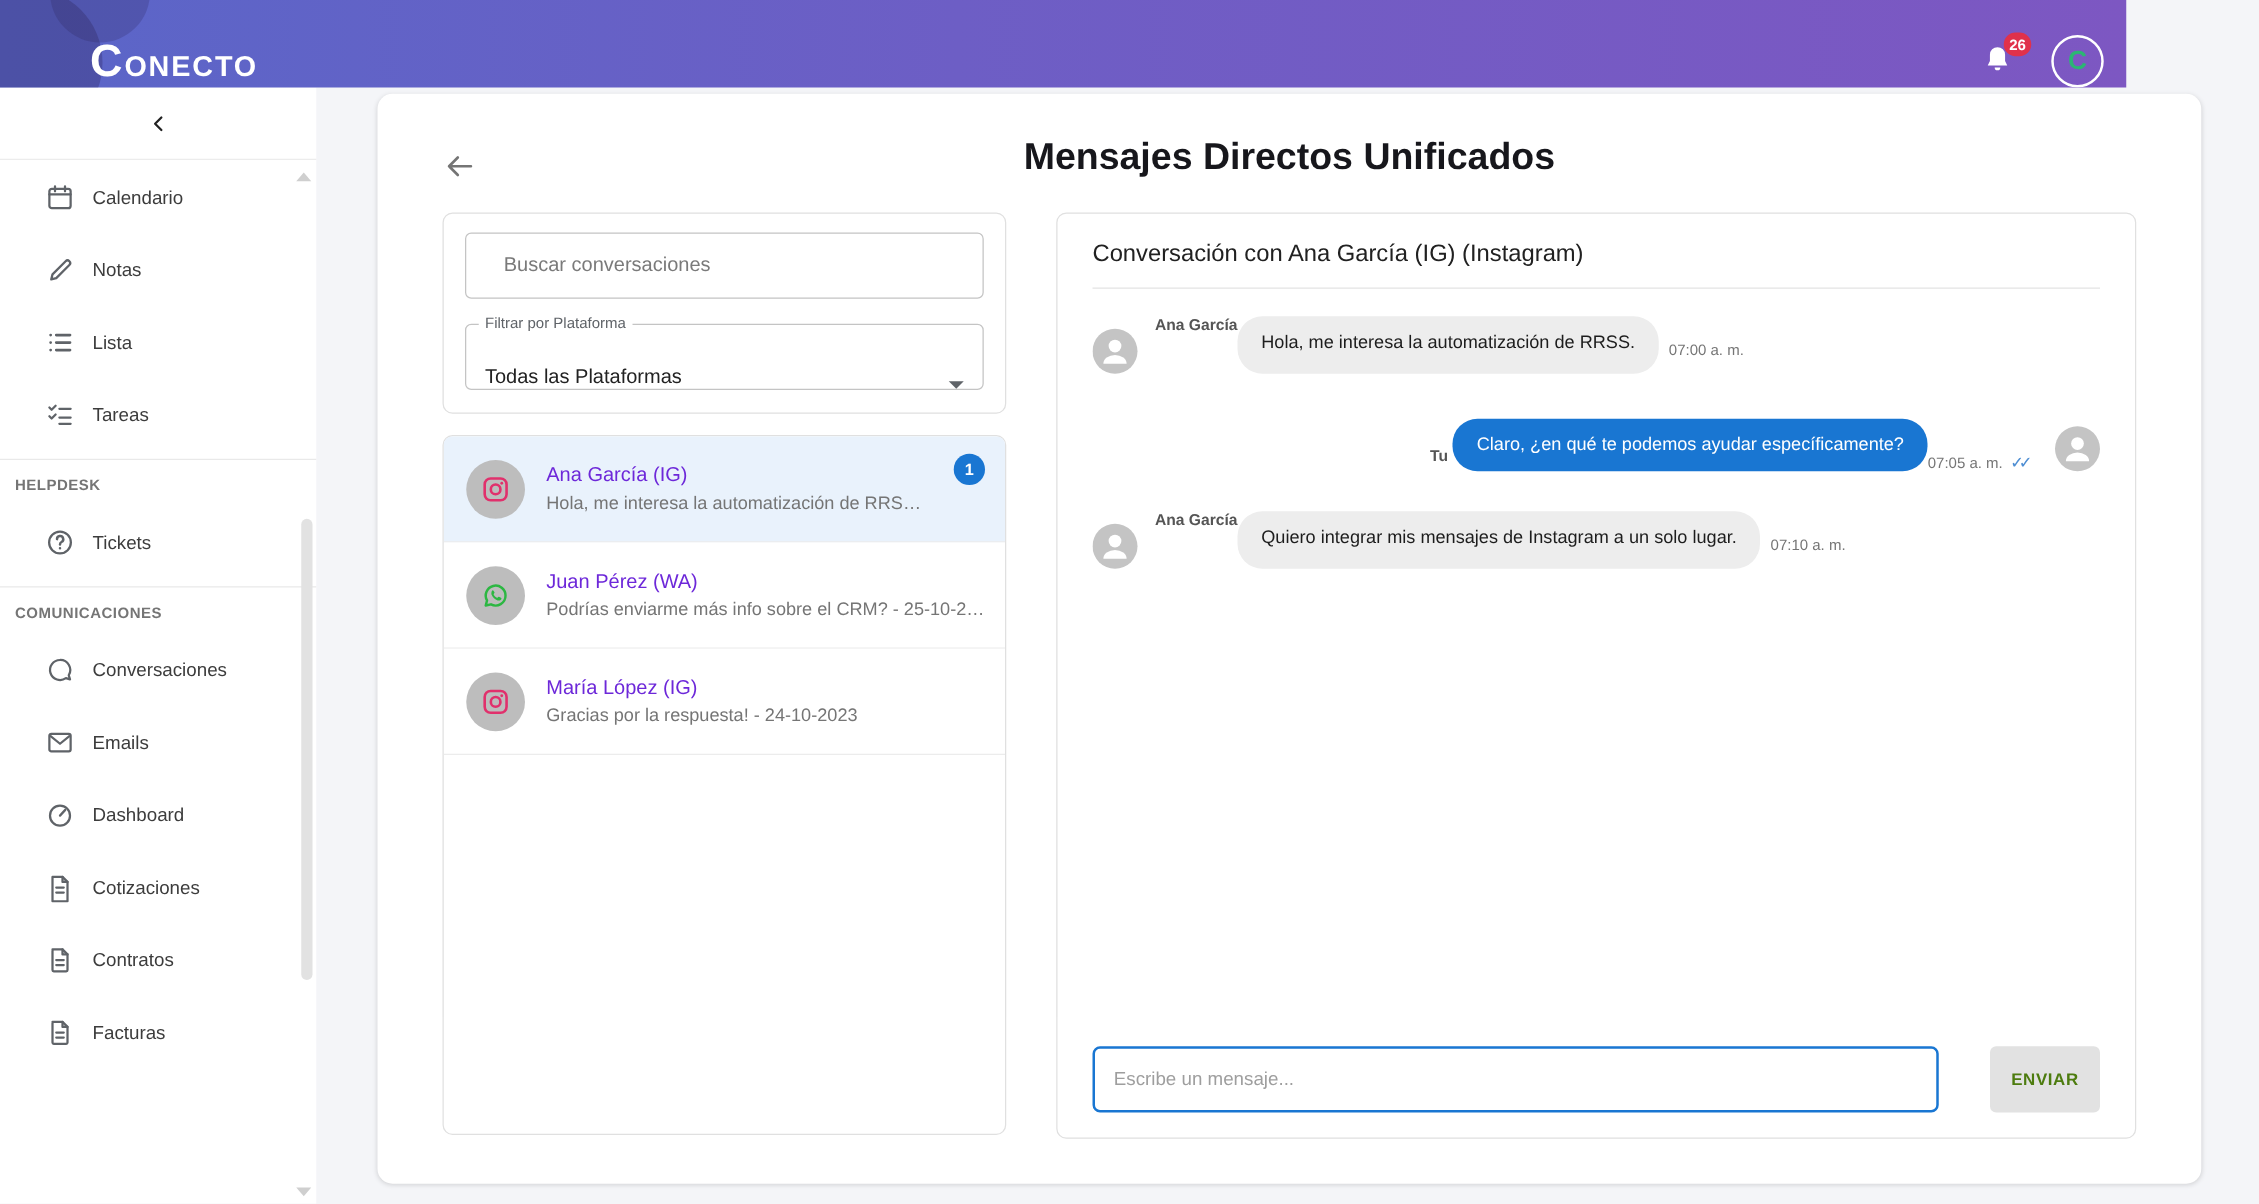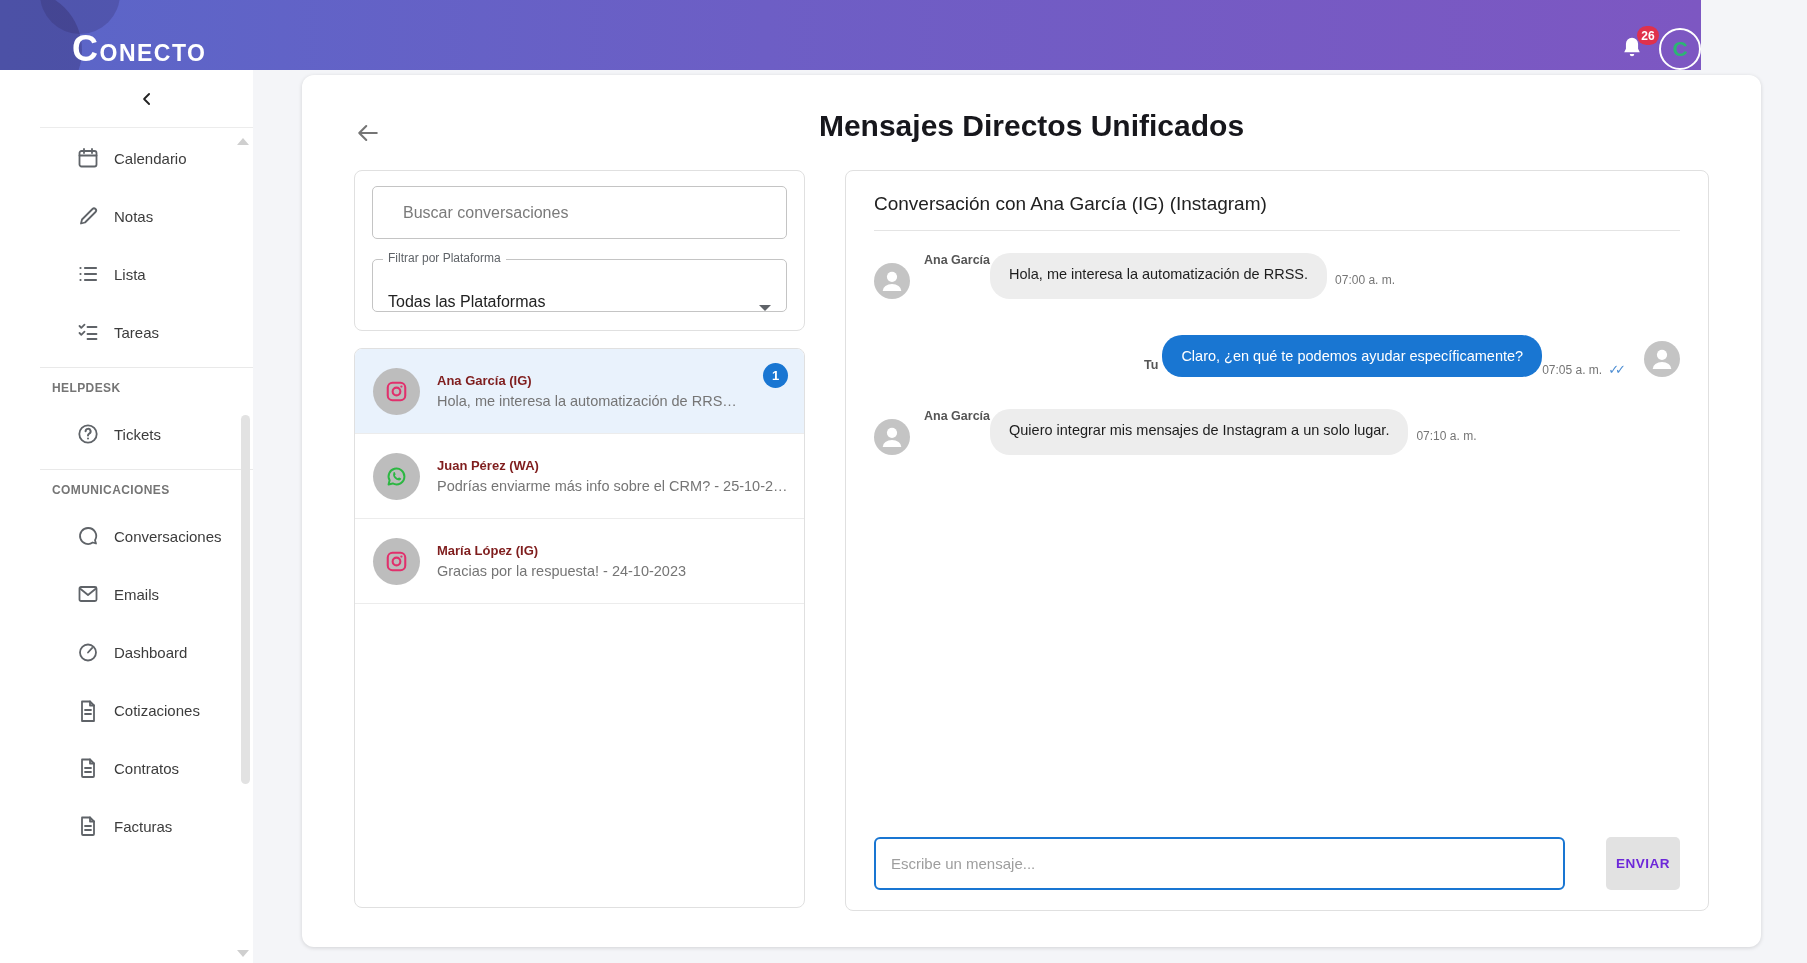--- a/index.html
+++ b/index.html
@@ -9,30 +9,30 @@
   
   .header { position:absolute; top:0; left:0; width:1701px; height:70px;
     background:linear-gradient(90deg,#5a66c8 0%,#6d5ec5 45%,#7d57c2 100%);
     display:flex; align-items:flex-end; z-index:30; overflow:hidden; }
   .header::before { content:""; position:absolute; left:-38px; top:-10px; width:120px; height:120px;
     border-radius:50%; background:rgba(40,30,80,0.28); }
   .header::after { content:""; position:absolute; left:40px; top:-46px; width:80px; height:80px;
     border-radius:50%; background:rgba(40,30,80,0.22); }
   .logo { color:#fff; font-weight:800; font-size:23px; letter-spacing:1.5px; margin-left:72px; z-index:2; }
   .logo::first-letter { font-size:36px; }
-  .header-right { margin-left:auto; display:flex; align-items:center; gap:12px; z-index:2; }
+  .header-right { margin-left:auto; display:flex; align-items:center; gap:28px; padding-right:18px; z-index:2; }
   .bell-wrap { position:relative; width:28px; height:30px; cursor:pointer; }
   .badge-red { position:absolute; top:-8px; right:-12px; background:#e0314b; color:#fff; font-size:12px;
     font-weight:700; min-width:22px; height:19px; border-radius:10px; display:flex; align-items:center;
     justify-content:center; padding:0 4px; }
   .avatar-c { width:42px; height:42px; border-radius:50%; border:2.5px solid #fff; display:flex;
     align-items:center; justify-content:center; color:#2bb673; font-weight:800; font-size:21px; cursor:pointer; }
 
   
-  .sidebar { position:absolute; top:70px; left:0; width:253px; height:893px; background:#fff; z-index:20;padding-left:40px; }
+  .sidebar { position:absolute; top:70px; left:0; width:253px; height:893px; background:#fff; z-index:20; }
   .collapse-row { height:58px; display:flex; align-items:center; justify-content:center; border-bottom:1px solid #ececec; }
   .collapse-btn { cursor:pointer; width:36px; height:36px; display:flex; align-items:center; justify-content:center; }
   .nav { padding-top:1px; }
   .nav-item { height:58px; display:flex; align-items:center; padding-left:36px; gap:14px; cursor:pointer; }
   .nav-item .nav-icon { width:24px; height:24px; color:#5f6368; flex:0 0 24px; }
   .nav-item .nav-label { font-size:15px; color:#3c3c3c; }
   .nav-section { border-top:1px solid #e9e9e9; margin-top:6px; padding:13px 0 4px 12px;
     font-size:12px; font-weight:700; color:#757575; letter-spacing:.4px; height:38px; }
   .nav-item.selected-wrap { padding:0; height:58px; }
   .sel-block { margin:3px 30px 3px 12px; height:52px; width:211px; background:#1976d2; border-radius:10px;
@@ -65,21 +65,21 @@
   .select-value { font-size:16px; color:#222; }
   .select-caret { margin-left:auto; width:0; height:0; border-left:6px solid transparent;
     border-right:6px solid transparent; border-top:6px solid #5f6368; }
   .list-card { margin-top:17px; border:1px solid #e0e0e0; border-radius:8px; height:560px; overflow:hidden; background:#fff; }
   .conv-item { display:flex; align-items:center; gap:17px; padding:0 16px 0 18px; height:85px;
     border-bottom:1px solid #ececec; cursor:pointer; background:#fff; }
   .conv-item.selected { background:#e9f2fc; }
   .conv-avatar { width:47px; height:47px; border-radius:50%; background:#bdbdbd; flex:0 0 47px;
     display:flex; align-items:center; justify-content:center; }
   .conv-texts { flex:1; min-width:0; }
-  .conv-name { font-size:13px; font-weight:700; color:#7f1d1d; }
+  .conv-name { font-size:16px; font-weight:400; color:#6d28d9; }
   .conv-preview { font-size:14.5px; color:#757575; margin-top:5px; white-space:nowrap; overflow:hidden; text-overflow:ellipsis; }
   .conv-badge { width:25px; height:25px; border-radius:50%; background:#1976d2; color:#fff; font-size:13px;
     font-weight:700; display:flex; align-items:center; justify-content:center; align-self:flex-start; margin-top:14px; flex:0 0 25px; }
 
   
   .col-right { flex:1; }
   .chat-card { border:1px solid #e0e0e0; border-radius:8px; height:741px; padding:22px 28px 20px; display:flex; flex-direction:column; }
   .chat-header { font-size:19px; color:#212121; padding-bottom:15px; border-bottom:1px solid #e4e4e4; }
   .messages { flex:1; padding-top:22px; overflow:hidden; }
   .msg-group { display:flex; gap:10px; margin-bottom:32px; }
@@ -92,21 +92,21 @@
   .msg-group.out .msg-sender { margin:0 4px 5px 0; }
   .msg-bubble { background:#ededed; border-radius:20px; padding:13px 19px; font-size:14.5px; color:#1d1d1d; width:fit-content; }
   .msg-group.out .msg-bubble { background:#1976d2; color:#fff; }
   .msg-time { font-size:12px; color:#757575; margin:8px 0 0 8px; display:flex; align-items:center; gap:6px; }
   .msg-group.out .msg-time { margin:8px 8px 0 0; }
   .ticks { color:#4e8ed3; font-size:13px; letter-spacing:-4px; padding-right:4px; }
   .compose { display:flex; gap:14px; margin-top:auto; }
   .compose-input { flex:1; height:53px; border:2px solid #1976d2; border-radius:6px; padding:0 15px;
     font-size:15px; color:#333; font-family:"Liberation Sans",sans-serif; outline:none; }
   .compose-input::placeholder { color:#9e9e9e; }
-  .send-btn { width:74px; height:53px; background:#e2e2e2; color:#6d28d9; border:none; border-radius:5px;
+  .send-btn { width:88px; height:53px; background:#e2e2e2; color:#4d7c0f; border:none; border-radius:5px;
     font-size:13.5px; font-weight:600; letter-spacing:.5px; font-family:"Liberation Sans",sans-serif;margin-left:27px; }
   svg { display:block; }
 </style>
 </head>
 <body>
 
 <div class="root">
 
   <div class="header">
     <div class="logo">CONECTO</div>

